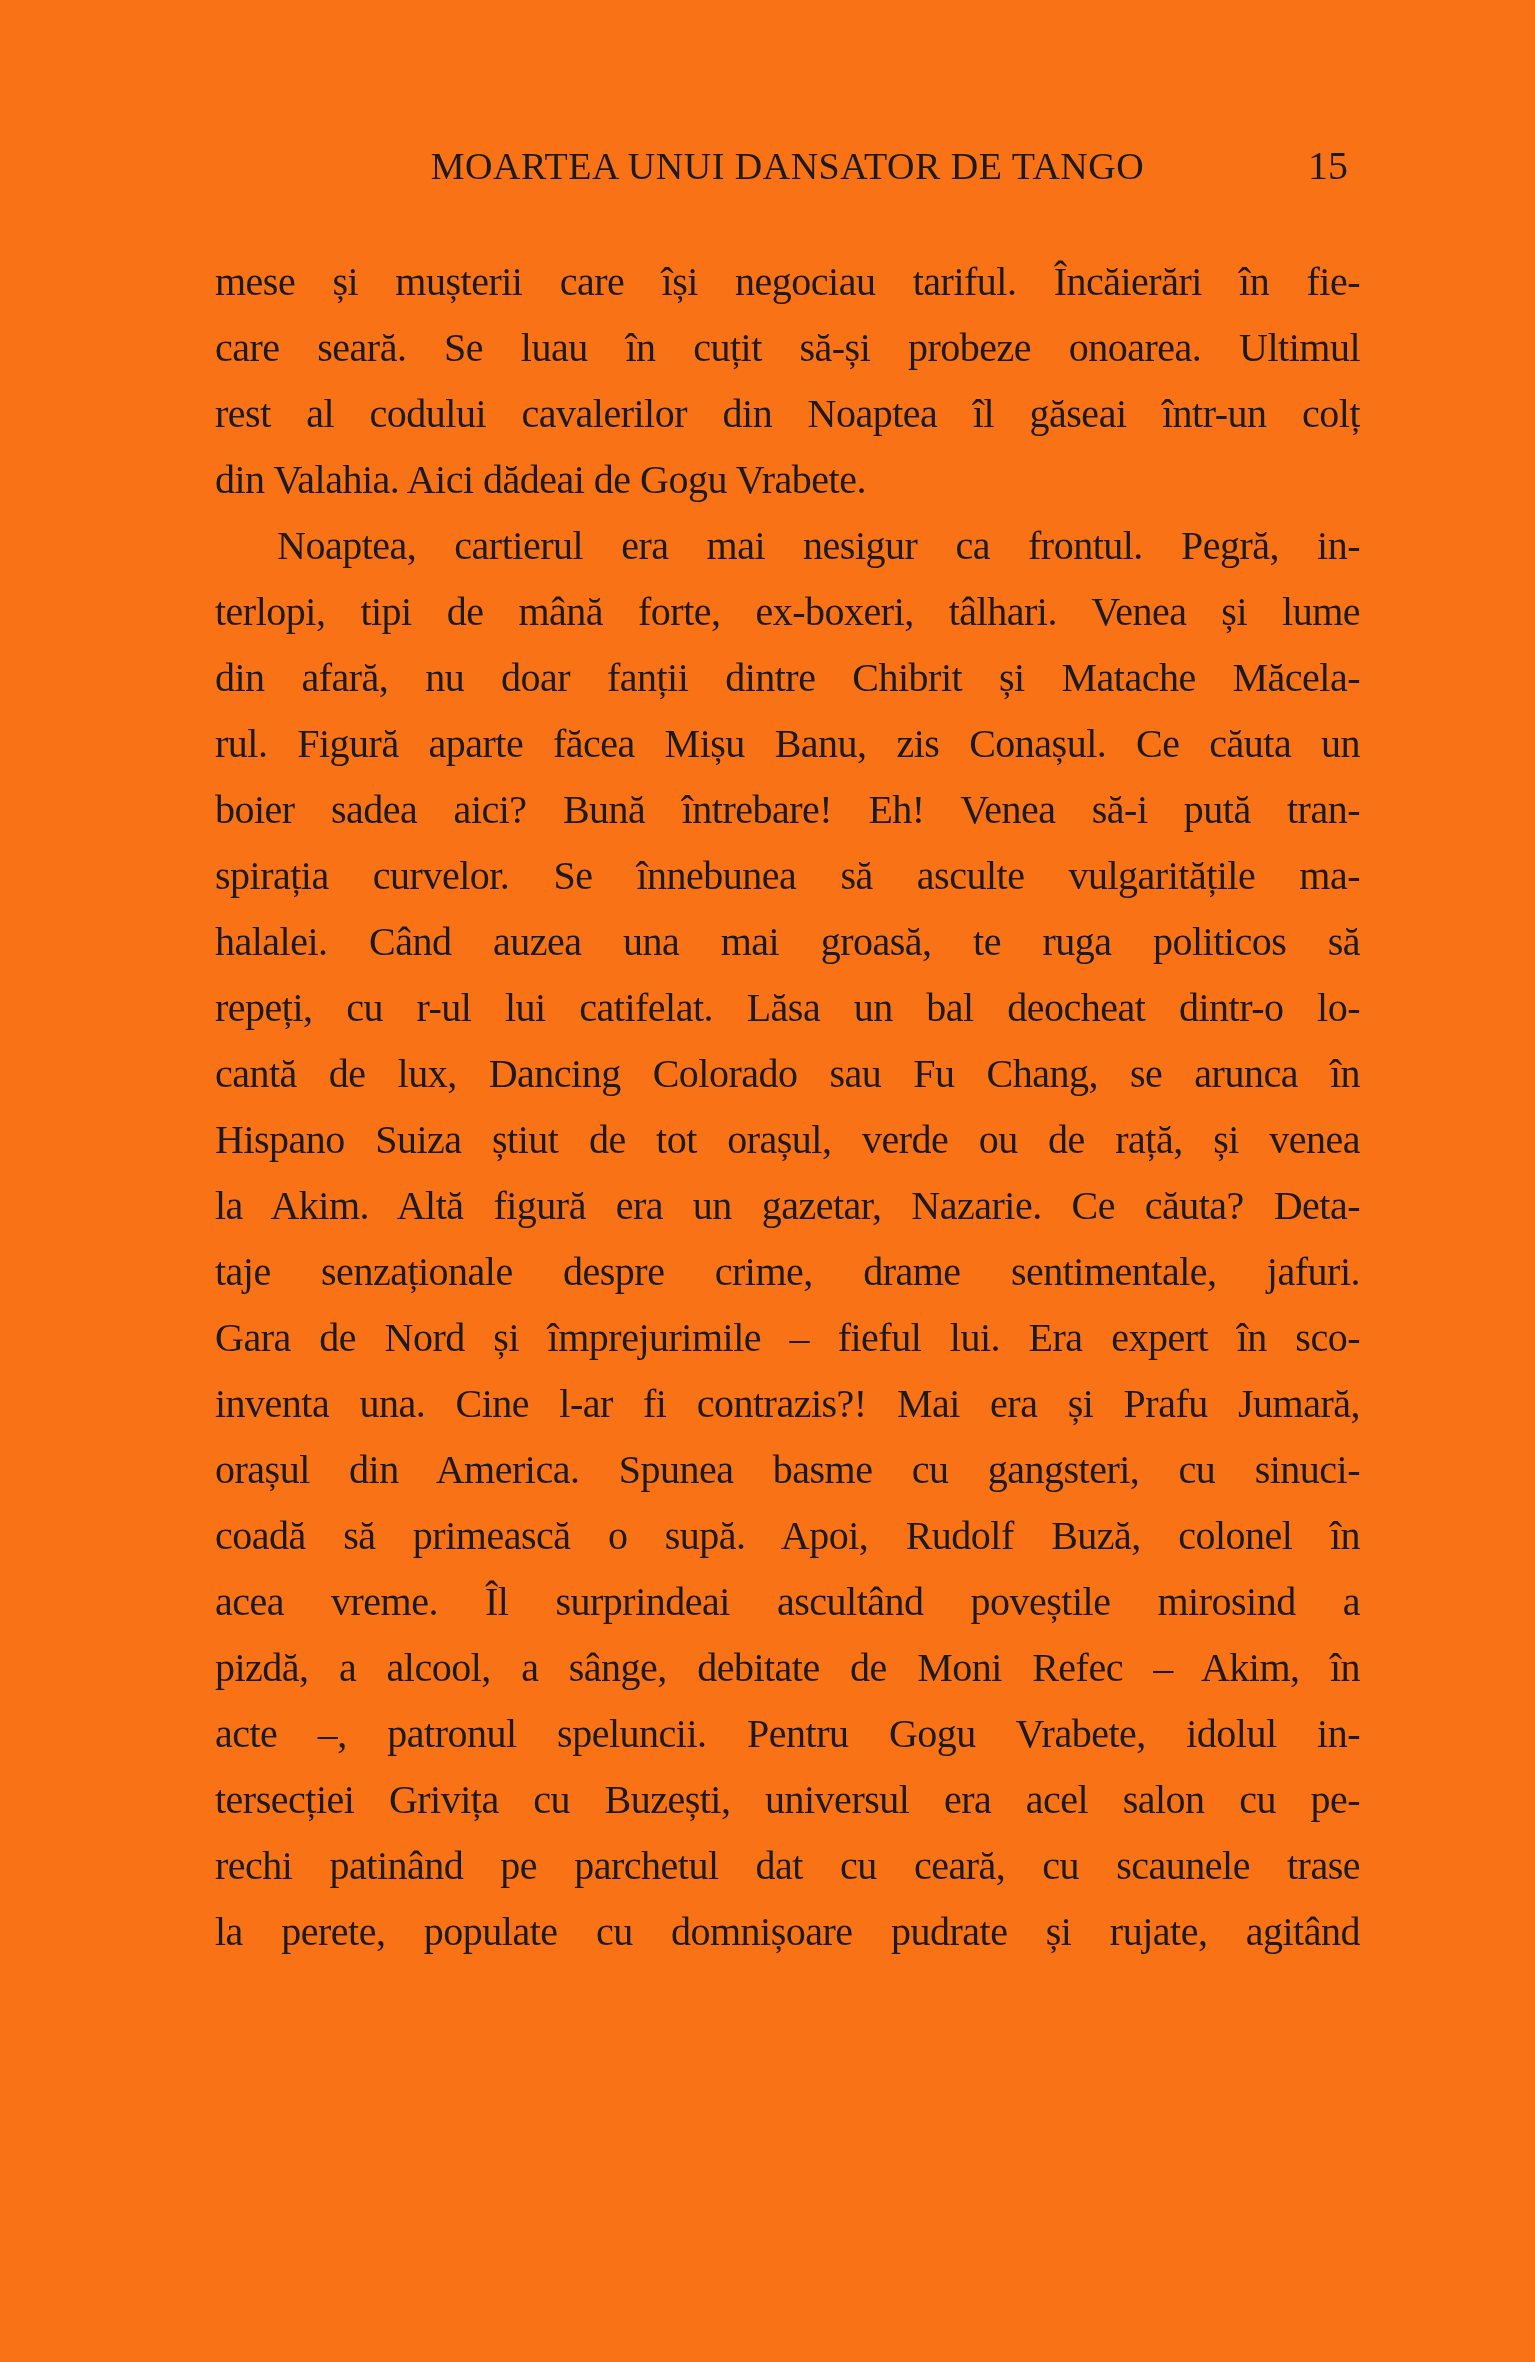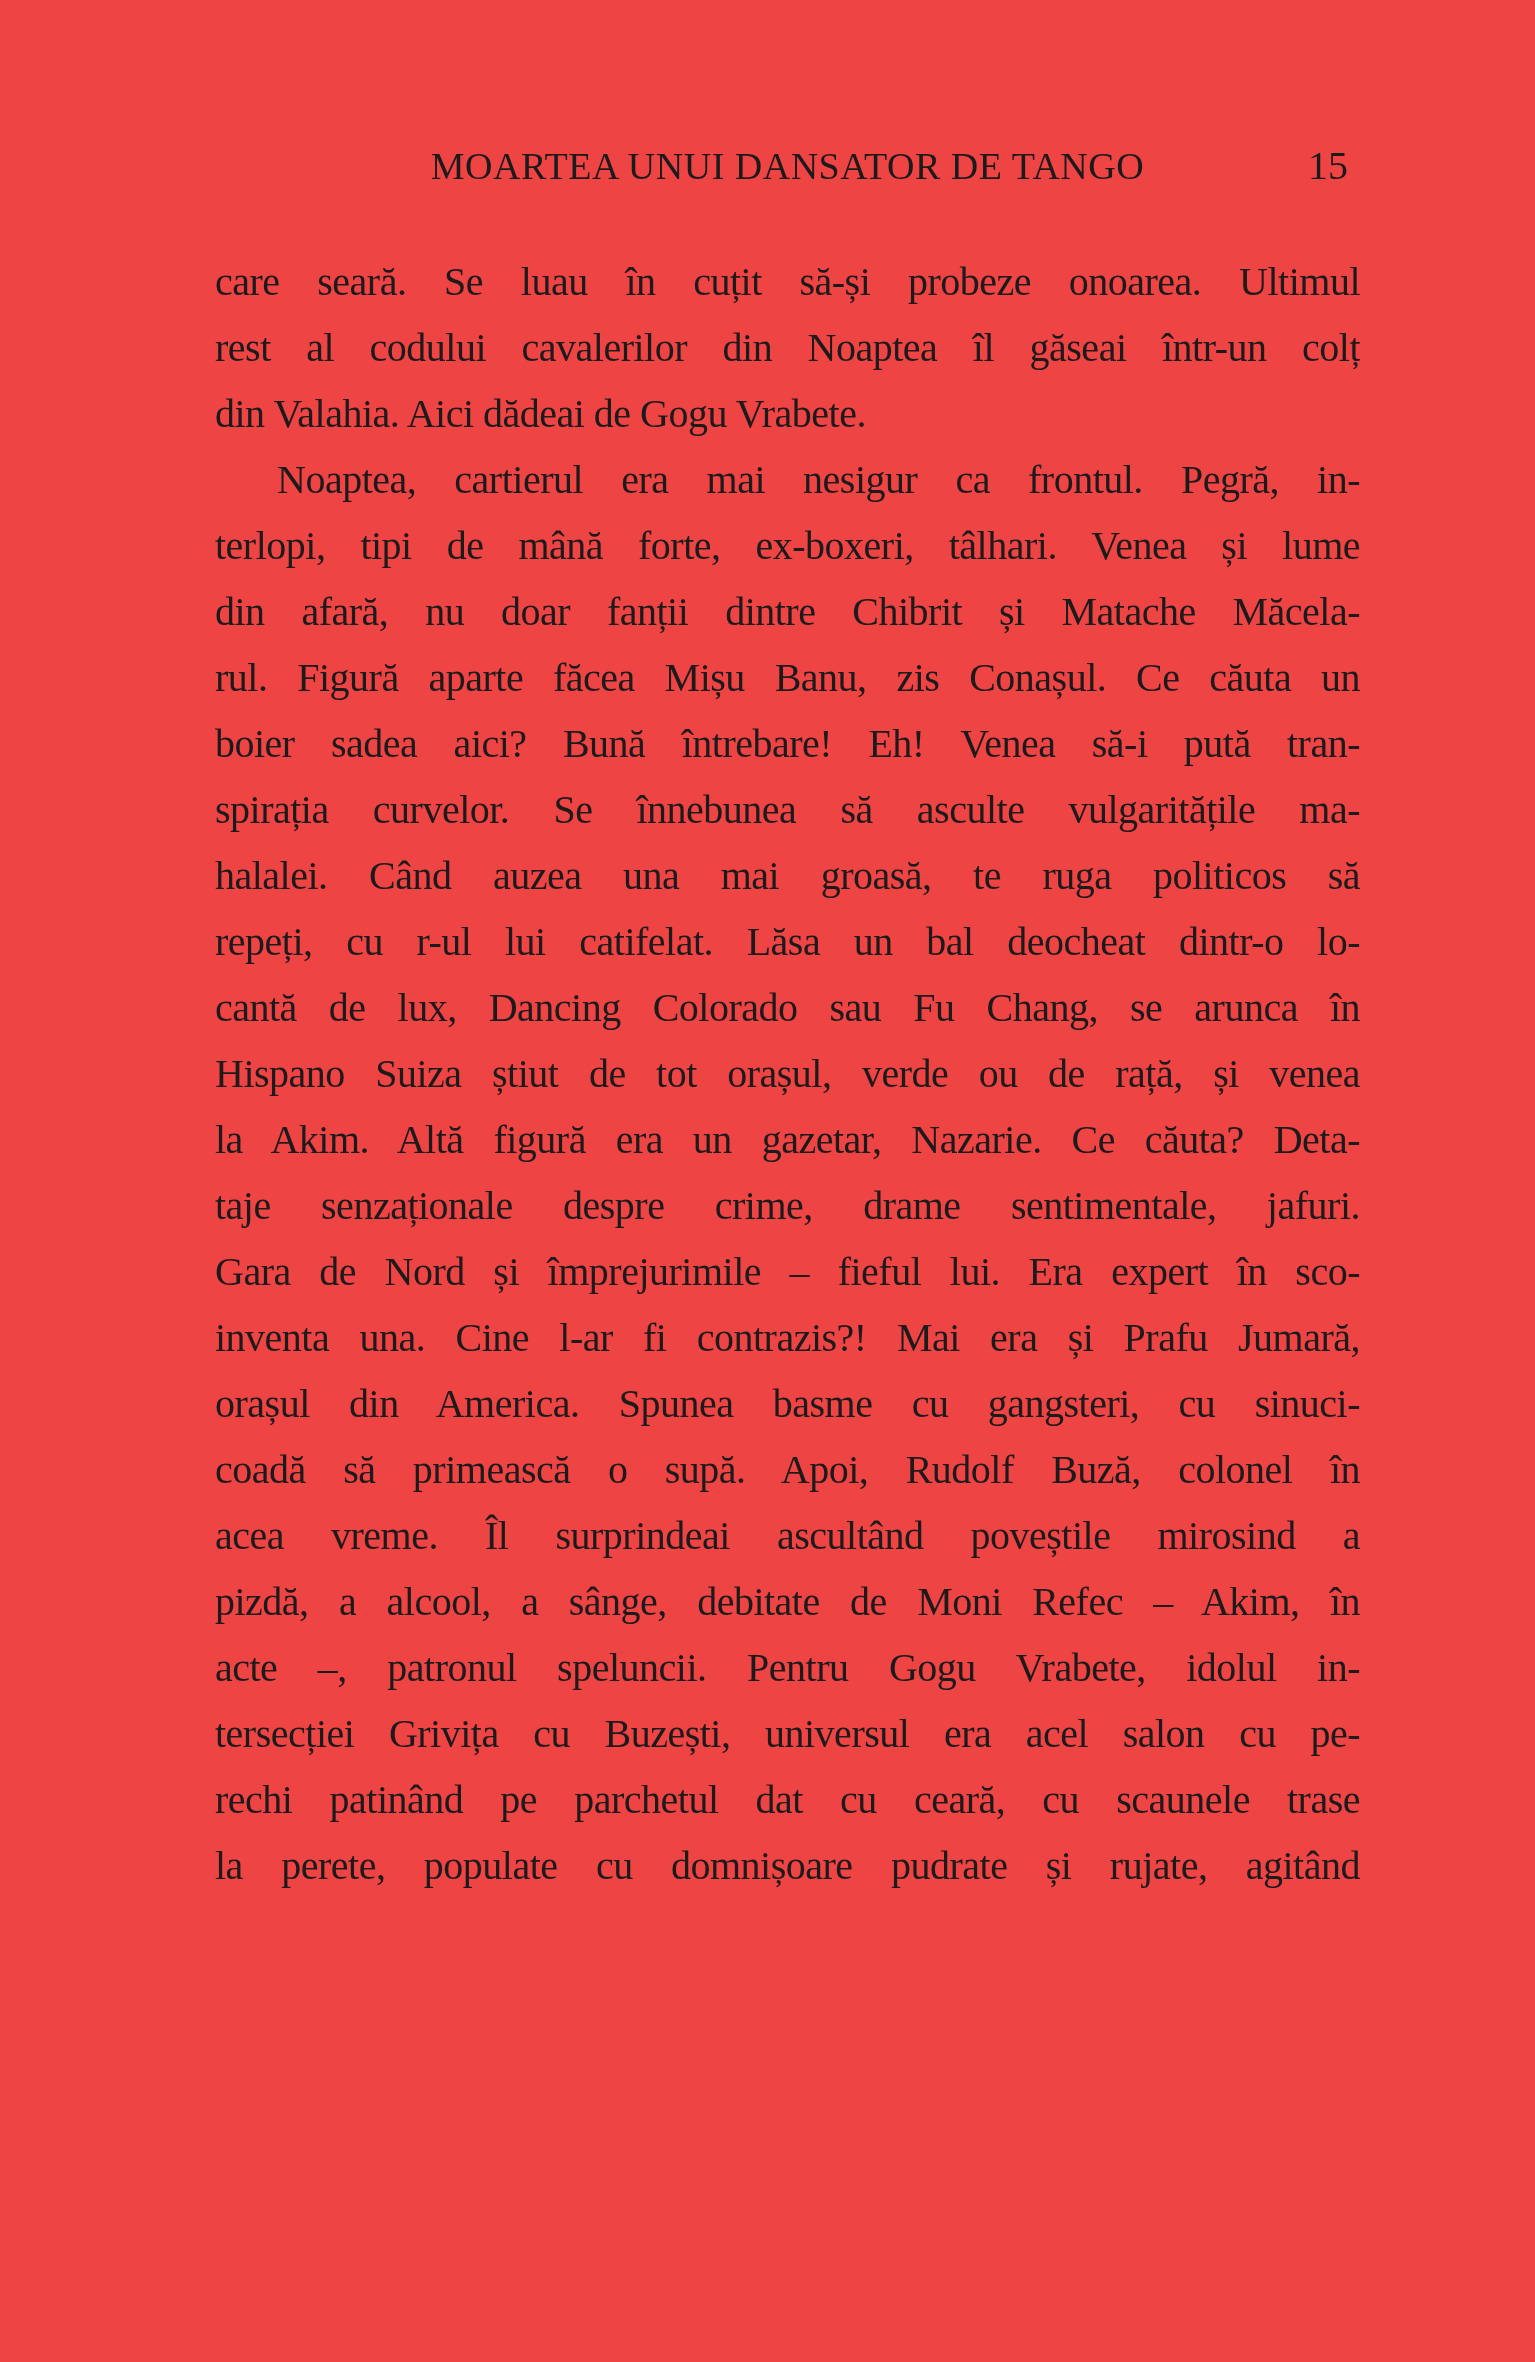--- a/index.html
+++ b/index.html
@@ -4,21 +4,21 @@
 <style>
   html, body {
     margin: 0;
     padding: 0;
     background: #ffffff;
   }
   .page {
     position: relative;
     width: 1535px;
     height: 2362px;
-    background: #ef4444;
+    background: #f97316;
     overflow: hidden;
     font-family: "Liberation Serif", "DejaVu Serif", serif;
     color: #1d1a1b;
   }
   .running-header {
     position: absolute;
     left: 215px;
     top: 143px;
     width: 1145px;
     height: 46px;
@@ -62,20 +62,21 @@
 </style>
 </head>
 <body>
 
 <div class="page">
   <header class="running-header">
     <span class="running-title">MOARTEA UNUI DANSATOR DE TANGO</span>
     <span class="page-number">15</span>
   </header>
   <main class="text-block">
+      <div class="line">mese și mușterii care își negociau tariful. Încăierări în fie-</div>
       <div class="line">care seară. Se luau în cuțit să-și probeze onoarea. Ultimul</div>
       <div class="line">rest al codului cavalerilor din Noaptea îl găseai într-un colț</div>
       <div class="line no-justify">din Valahia. Aici dădeai de Gogu Vrabete.</div>
       <div class="line indent">Noaptea, cartierul era mai nesigur ca frontul. Pegră, in-</div>
       <div class="line">terlopi, tipi de mână forte, ex-boxeri, tâlhari. Venea și lume</div>
       <div class="line">din afară, nu doar fanții dintre Chibrit și Matache Măcela-</div>
       <div class="line">rul. Figură aparte făcea Mișu Banu, zis Conașul. Ce căuta un</div>
       <div class="line">boier sadea aici? Bună întrebare! Eh! Venea să-i pută tran-</div>
       <div class="line">spirația curvelor. Se înnebunea să asculte vulgaritățile ma-</div>
       <div class="line">halalei. Când auzea una mai groasă, te ruga politicos să</div>

